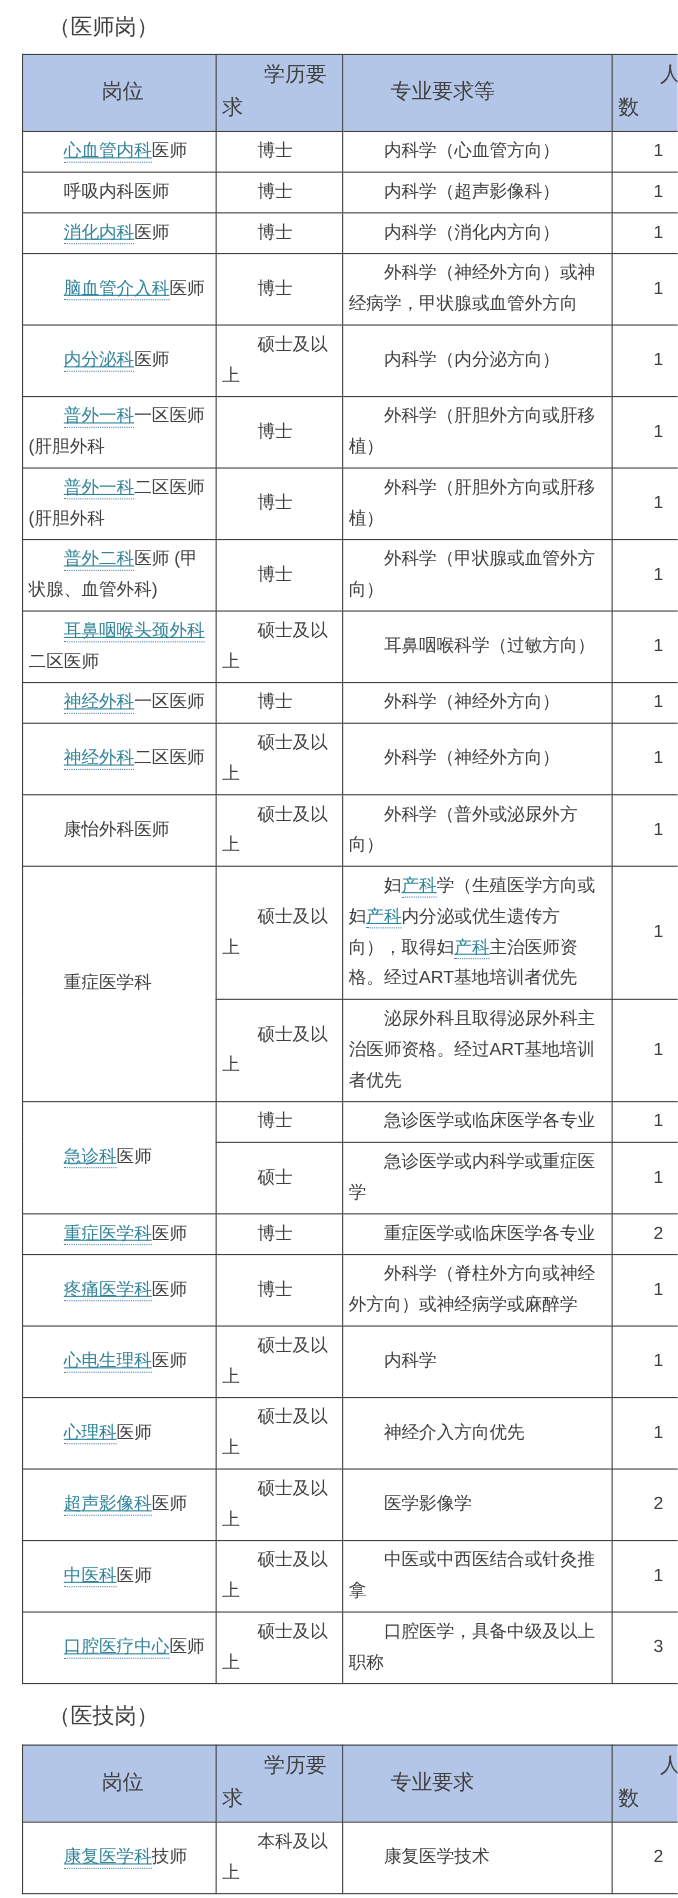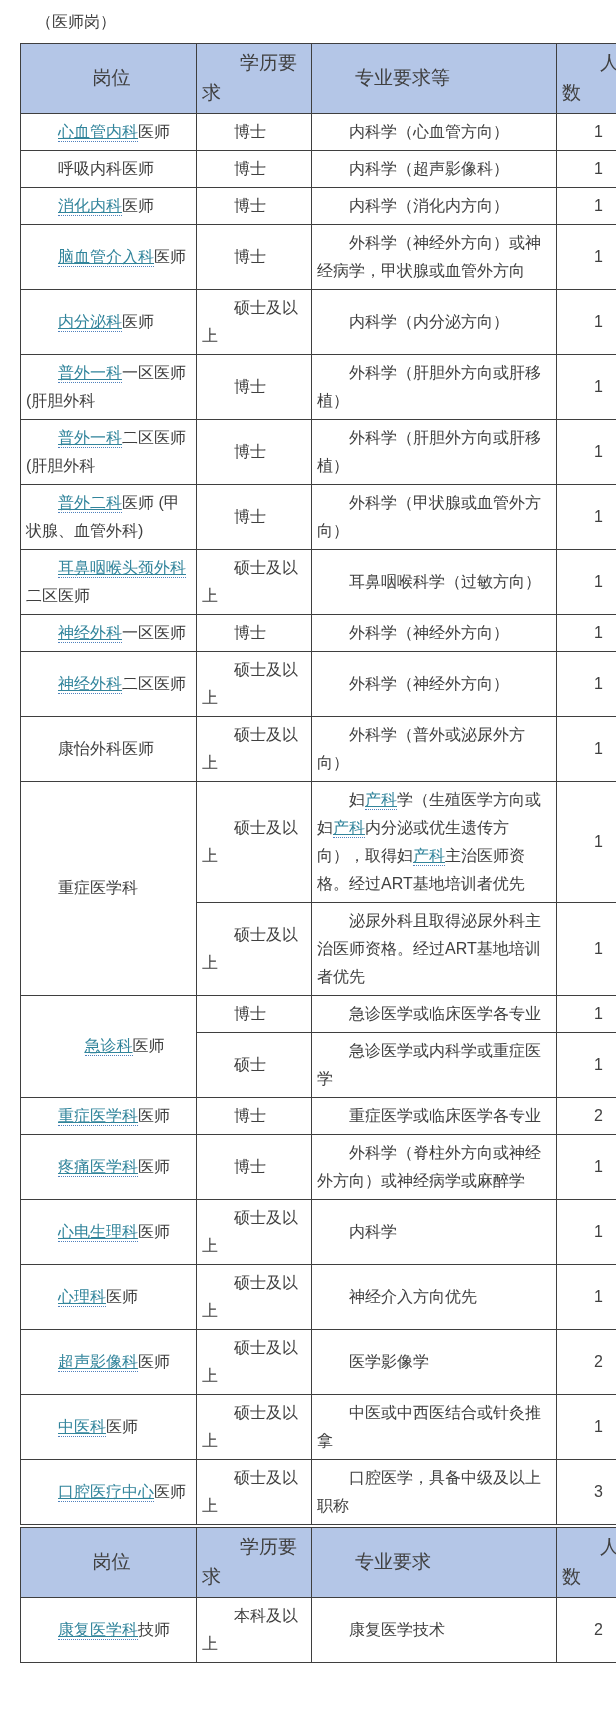--- a/index.html
+++ b/index.html
@@ -13,21 +13,21 @@
   *{box-sizing:border-box;}
   html,body{margin:0;padding:0;background:var(--page-bg);}
   body{
     font-family:"Liberation Sans", sans-serif;
     color:var(--text);
     width:616px;
   }
   .wrap{padding:6px 4px 8px 4px;}
   p.section-title{
     margin:4px 0 9px 0;
-    font-size:16px;
+    font-size:20px;
     text-indent:2em;
     line-height:1.5;
     color:var(--text);
   }
   p.section-title.second{margin-top:14px;margin-bottom:11px;}
   table.job-table{
     width:100%;
     border-collapse:collapse;
     table-layout:fixed;
     margin:0 0 2px 16px;
@@ -51,21 +51,21 @@
   table.job-table th.c2{width:245px;}
   table.job-table th.c3{width:84px;}
   td .cellp{
     margin:0;
     font-size:16px;
     line-height:1.75;
     text-indent:2em;
     word-break:break-all;
   }
   td.hide-bottom{border-bottom:none;}
-  td.hide-top{border-top:none;text-align:center;}
+  td.hide-top{border-top:none;}
   span.doc-link{
     color:var(--link);
     border-bottom:1px dotted var(--link-underline);
     padding-bottom:1px;
     cursor:pointer;
     text-decoration:underline;
   }
 </style>
 </head>
 <body>
@@ -395,20 +395,21 @@
           <td>
             <p class="cellp"><span>口腔医学，具备中级及以上职称</span></p>
           </td>
           <td>
             <p class="cellp">3</p>
           </td>
         </tr>
       </tbody>
   </table>
 
+  <p class="section-title second">（医技岗）</p>
   <table class="job-table">
     <thead>
         <tr>
           <th class="c0">岗位</th>
           <th class="c1">学历要求</th>
           <th class="c2">专业要求</th>
           <th class="c3">人数</th>
         </tr>
       </thead>
     <tbody>

